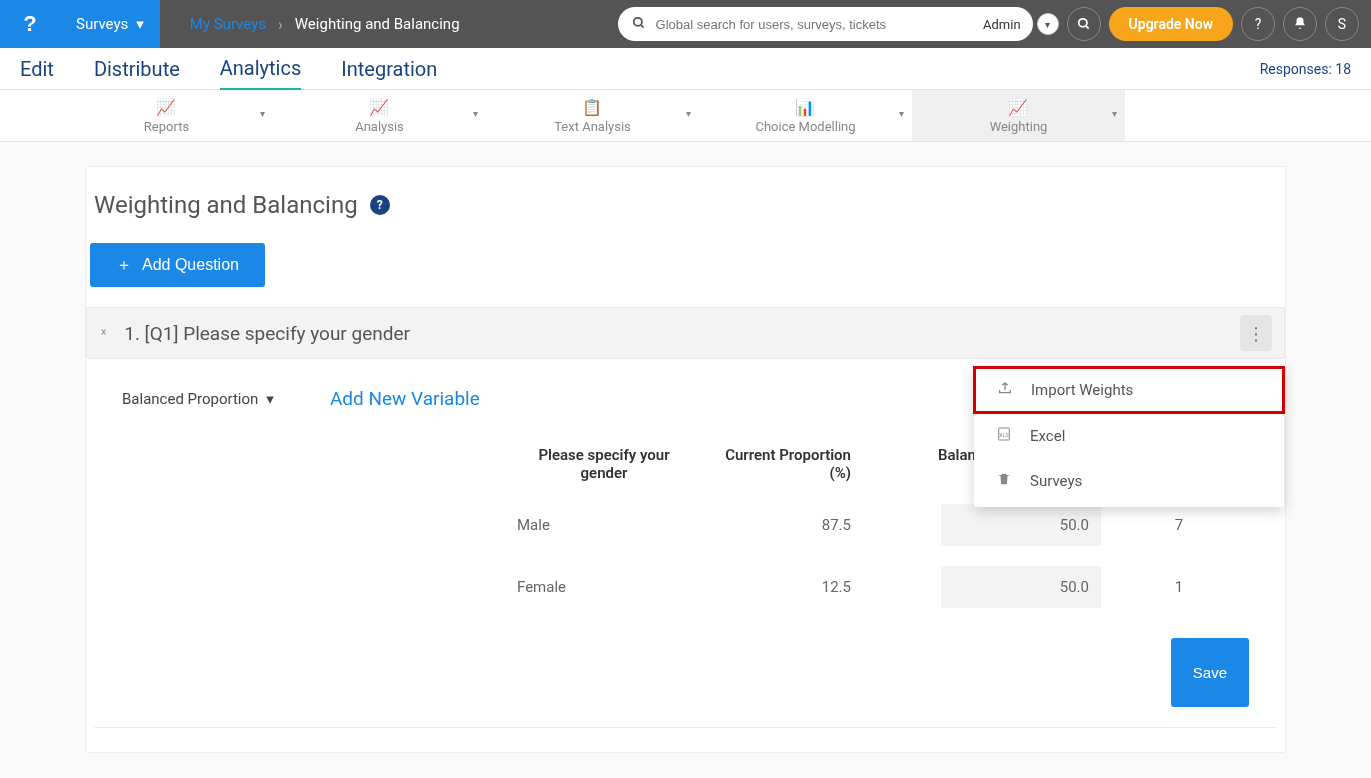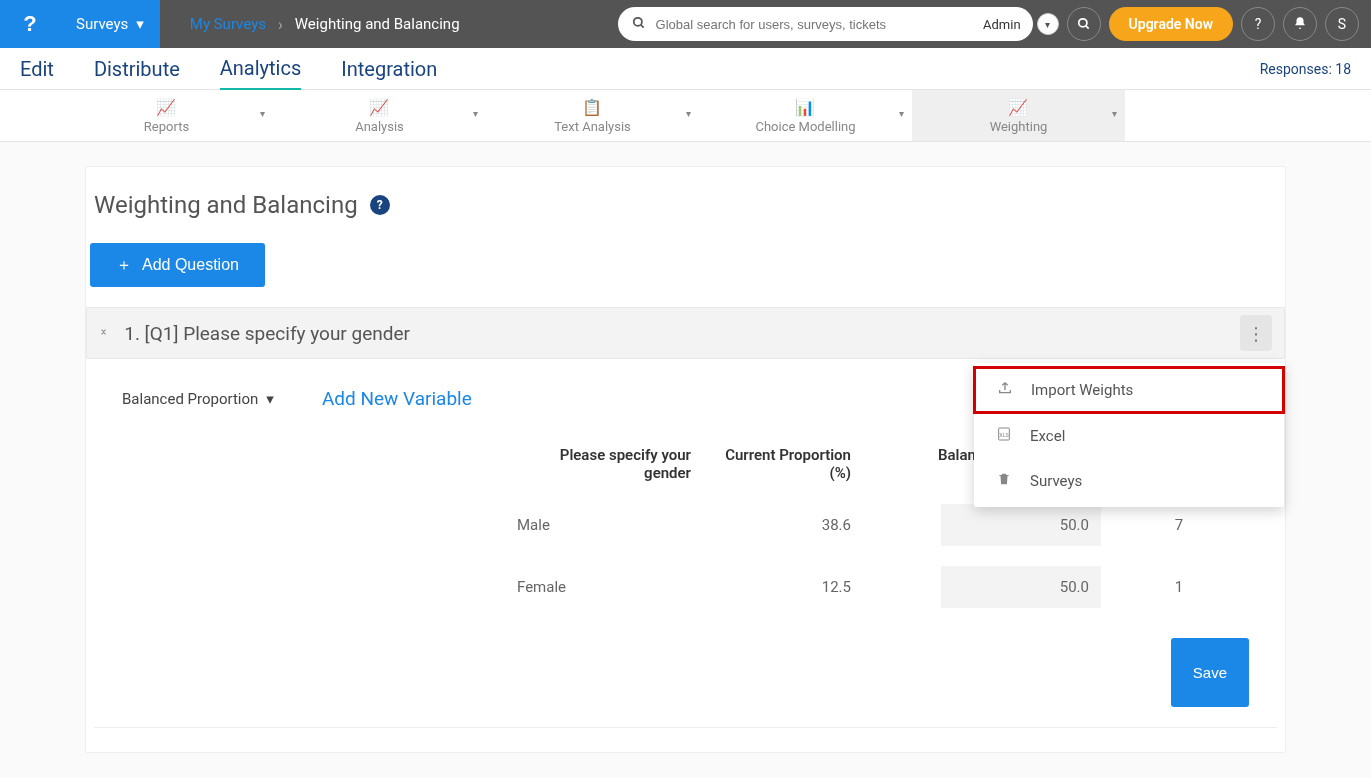--- a/index.html
+++ b/index.html
@@ -42,27 +42,27 @@
 .panel-title .qmark { width: 20px; height: 20px; border-radius: 50%; background: #1a4480; color: #fff; font-size: 12px; display: flex; align-items: center; justify-content: center; font-weight: bold;}
 .panel-inner { padding: 0 0 0 0; }
 .add-q-btn { background: #1b87e6; color: #fff; border: none; border-radius: 3px; height: 44px; padding: 0 26px; font-size: 16px; display: flex; align-items: center; gap: 10px; margin-left: 4px; }
 
 .question-bar { background: #f3f3f3; border: 1px solid #e8e8e8; border-radius: 2px; height: 52px; display: flex; align-items: center; padding: 0 12px; margin-top: 20px; position: relative; }
 .collapse { color: #888; font-size: 14px; line-height: 8px; display: flex; flex-direction: column; align-items: center; gap: 0; margin-right: 16px; }
 .collapse span { font-size: 11px; }
 .q-text { color: #555; font-size: 19px; }
 .kebab { margin-left: auto; width: 32px; height: 36px; background: #e5e5e5; border-radius: 4px; display: flex; align-items: center; justify-content: center; font-size: 18px; color: #777; }
 
-.filter-row { display: flex; align-items: center; padding: 28px 36px 12px 36px; gap: 24px; }
+.filter-row { display: flex; align-items: center; padding: 28px 36px 12px 36px; gap: 32px; }
 .bp-drop { display: flex; align-items: center; gap: 8px; color: #444; font-size: 15px; }
 .add-var { color: #1b87e6; font-size: 19px; margin-left: 24px; }
 
 .data-table { width: 100%; padding: 12px 36px 0 36px; }
 table { width: 100%; border-collapse: collapse; }
-th { text-align: right; color: #333; font-weight: 600; font-size: 15px; padding: 12px 8px; vertical-align: top; }
+th { text-align: center; color: #333; font-weight: 600; font-size: 15px; padding: 12px 8px; vertical-align: top; }
 th.r { text-align: right; }
 th.c { text-align: center; }
 td { padding: 10px 8px; color: #666; font-size: 15px; }
 td.r { text-align: right; }
 td.c { text-align: center; }
 .inputcell { background: #f3f3f3; text-align: right; padding: 12px 12px; width: 160px; display: inline-block; }
 .col-q { width: 190px; }
 .col-cp { width: 160px; }
 .col-bp { width: 250px; }
 .col-cnt { width: 140px; }
@@ -234,21 +234,21 @@
                 <div>Balanced Proportion (%)</div>
                 <div style="font-weight:400">100/100</div>
               </th>
               <th class="col-cnt c">Count</th>
             </tr>
           </thead>
           <tbody>
             <tr>
               <td></td>
               <td>Male</td>
-              <td class="r">38.6</td>
+              <td class="r">87.5</td>
               <td class="r"><span class="inputcell">50.0</span></td>
               <td class="c">7</td>
             </tr>
             <tr>
               <td></td>
               <td>Female</td>
               <td class="r">12.5</td>
               <td class="r"><span class="inputcell">50.0</span></td>
               <td class="c">1</td>
             </tr>

